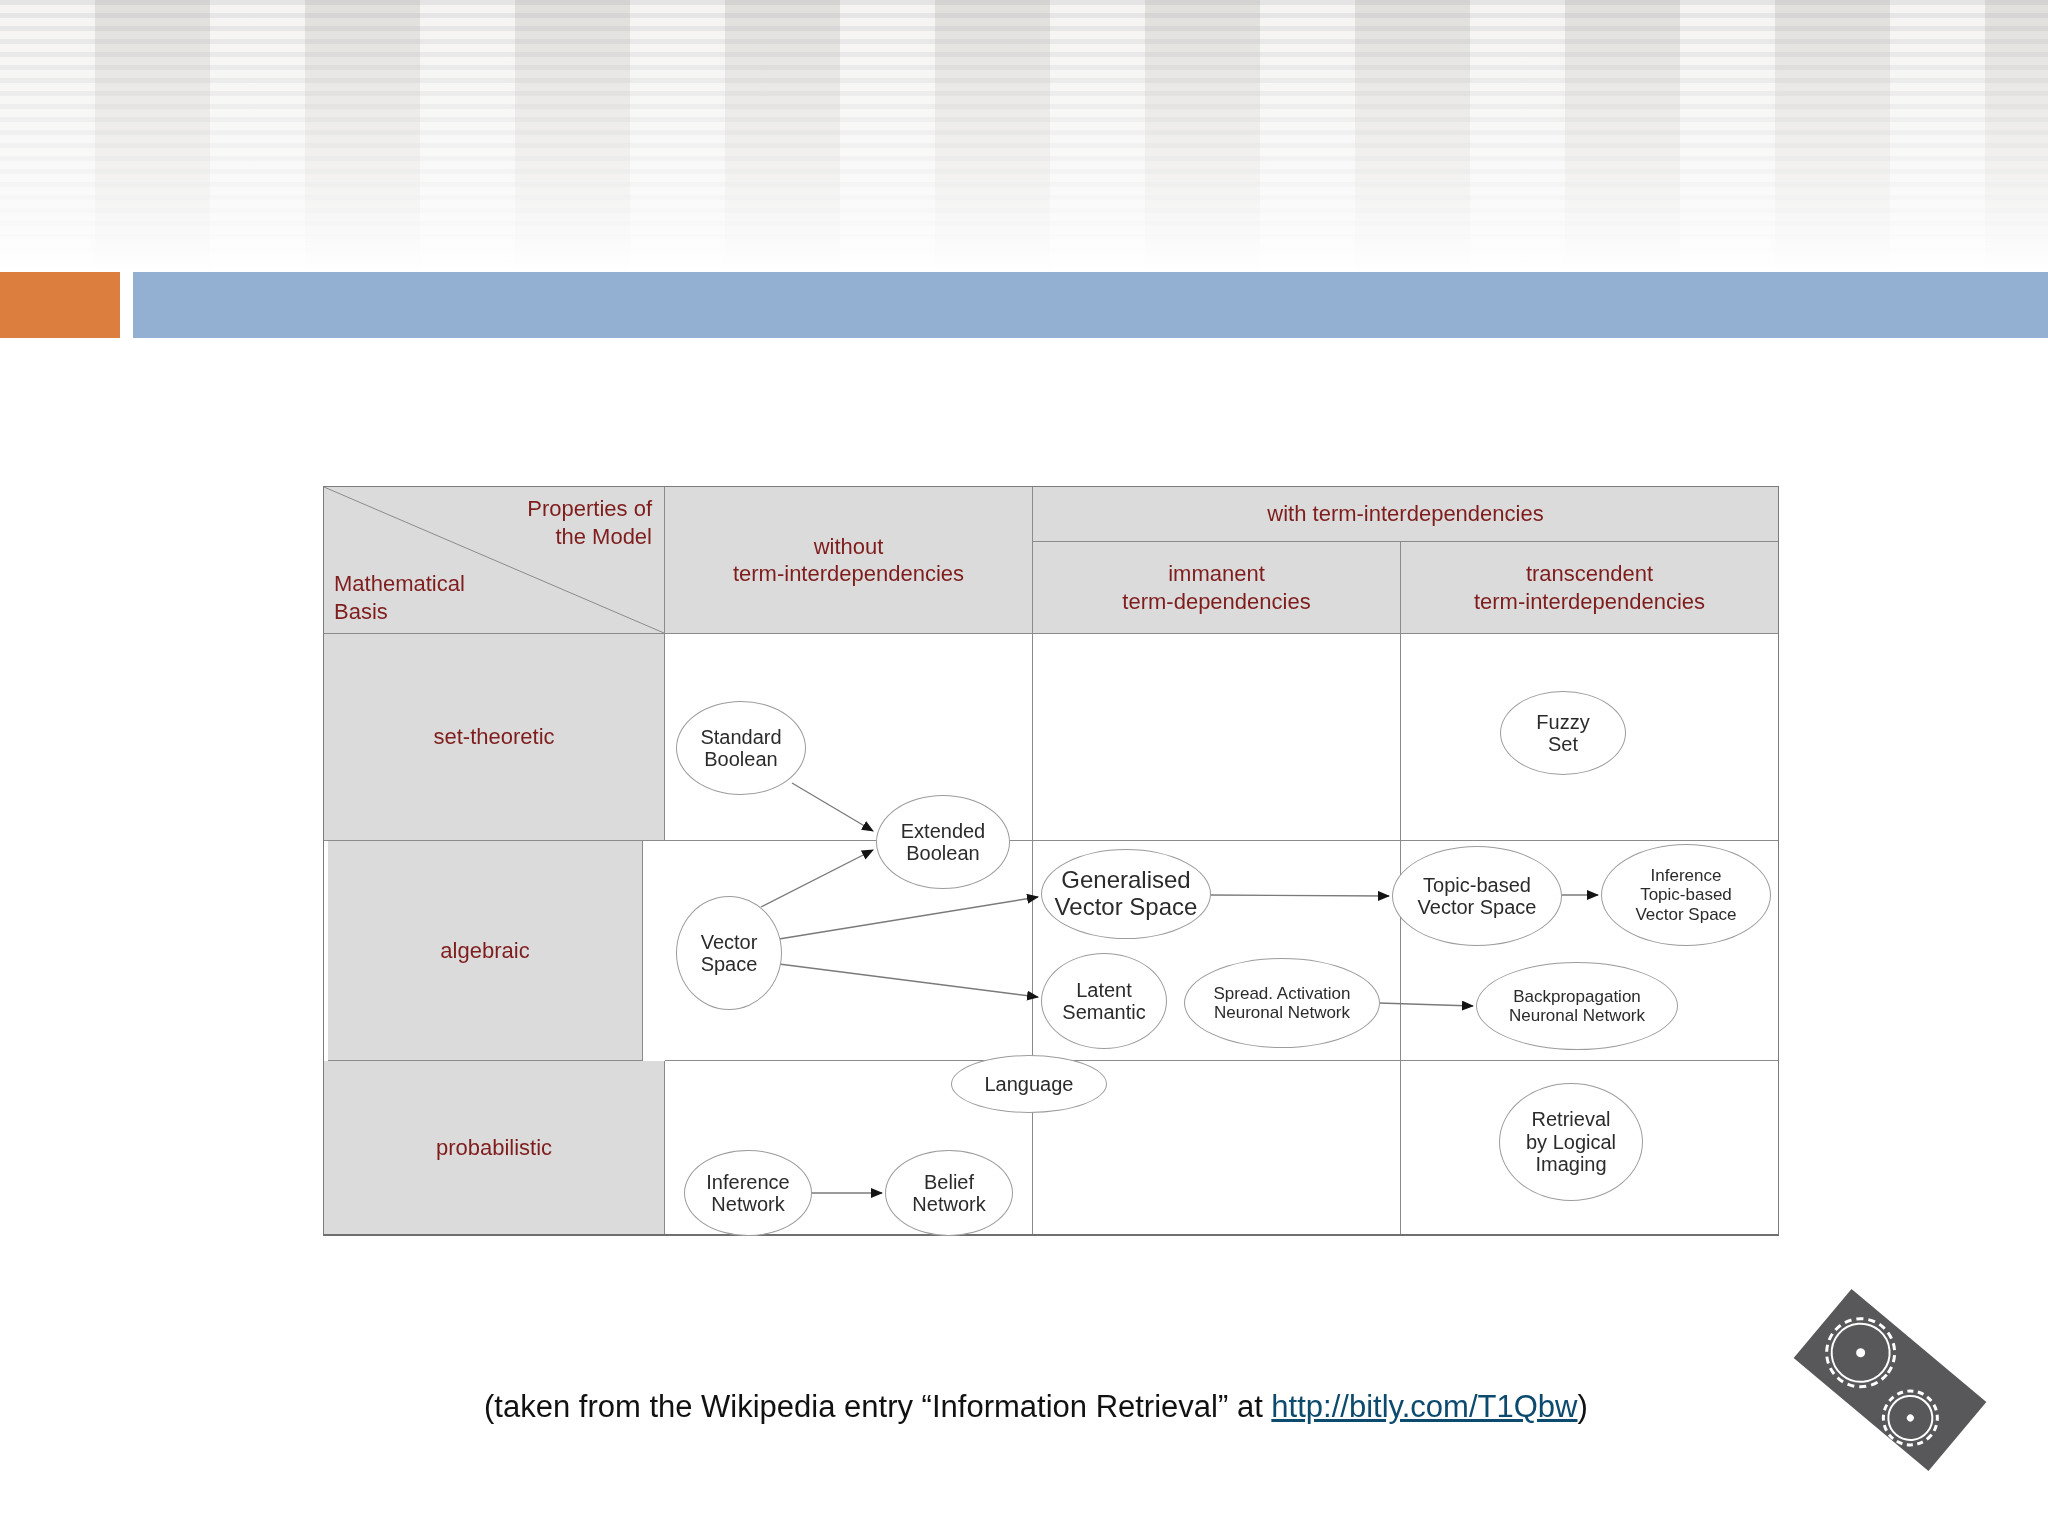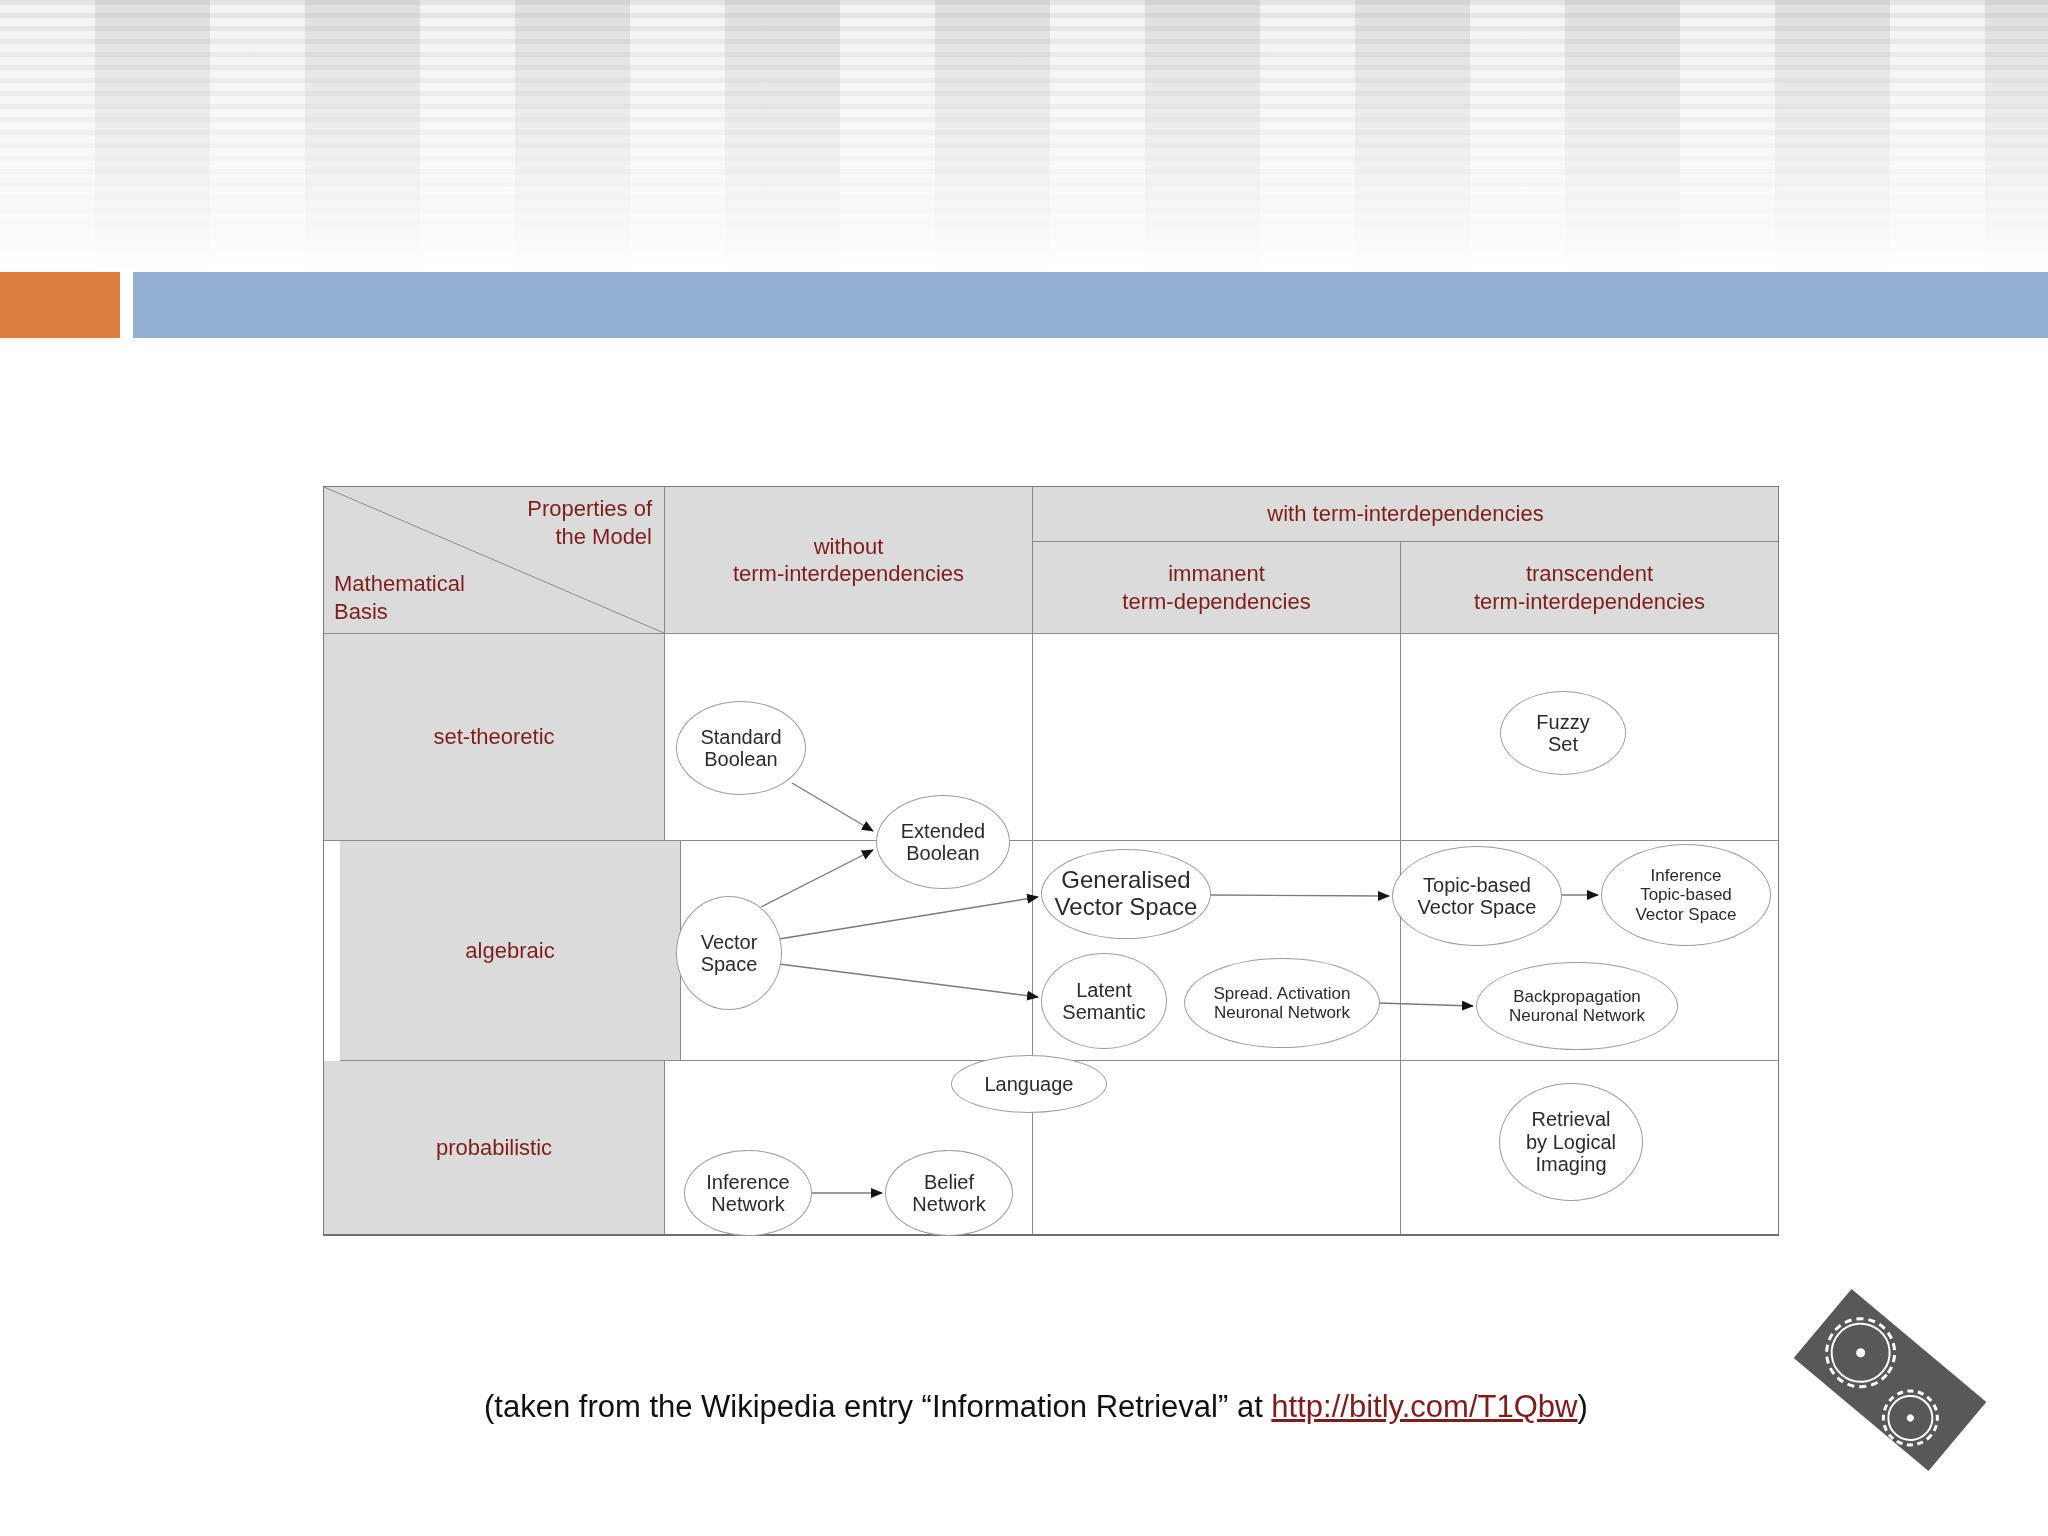--- a/index.html
+++ b/index.html
@@ -34,21 +34,21 @@
   .corner-top{position:absolute;top:8px;right:12px;text-align:right;white-space:pre-line;}
   .corner-bottom{position:absolute;bottom:8px;left:10px;text-align:left;white-space:pre-line;}
 
   .edges-svg{position:absolute;left:0;top:0;width:1454px;height:747px;z-index:2;}
   .nodes{position:absolute;left:0;top:0;width:1454px;height:747px;z-index:3;}
   .node{position:absolute;transform:translate(-50%,-50%);background:#fff;border:1px solid #9c9c9c;
         border-radius:50%;display:flex;align-items:center;justify-content:center;text-align:center;
         white-space:pre-line;line-height:1.12;color:#2b2b2b;}
 
   .caption{position:absolute;left:484px;top:1389px;font-size:31px;color:#111;white-space:nowrap;}
-  .caption a{color:#7f1d1d;text-decoration:underline;}
+  .caption a{color:#0c4a6e;text-decoration:underline;}
 
   .logo-svg{position:absolute;left:1790px;top:1285px;}
 </style>
 </head>
 <body>
 
 <div class="slide">
 
   <div class="photo-band"></div>
 
@@ -69,21 +69,21 @@
     </div>
     <div class="cell gray br bb center" style="left:341px;top:0;width:368px;height:147px;">without
 term-interdependencies</div>
     <div class="cell gray bb center" style="left:709px;top:0;width:745px;height:55px;">with term-interdependencies</div>
     <div class="cell gray br bb center" style="left:709px;top:55px;width:368px;height:92px;">immanent
 term-dependencies</div>
     <div class="cell gray bb center" style="left:1077px;top:55px;width:377px;height:92px;">transcendent
 term-interdependencies</div>
 
     <div class="cell gray br bb center" style="left:0;top:147px;width:341px;height:207px;">set-theoretic</div>
-    <div class="cell gray br bb center" style="left:16px;top:354px;width:341px;height:220px;">algebraic</div>
+    <div class="cell gray br bb center" style="left:4px;top:354px;width:315px;height:220px;">algebraic</div>
     <div class="cell gray br center" style="left:0;top:574px;width:341px;height:173px;">probabilistic</div>
 
     <div class="vline" style="left:708px;top:147px;height:600px;"></div>
     <div class="vline" style="left:1076px;top:147px;height:600px;"></div>
     <div class="hline" style="left:341px;top:353px;width:1113px;"></div>
     <div class="hline" style="left:341px;top:573px;width:1113px;"></div>
 
     <svg class="edges-svg" viewBox="0 0 1454 747">
       <defs>
         <marker id="arrowhead" markerWidth="14" markerHeight="12" refX="11" refY="5" orient="auto" markerUnits="userSpaceOnUse">

